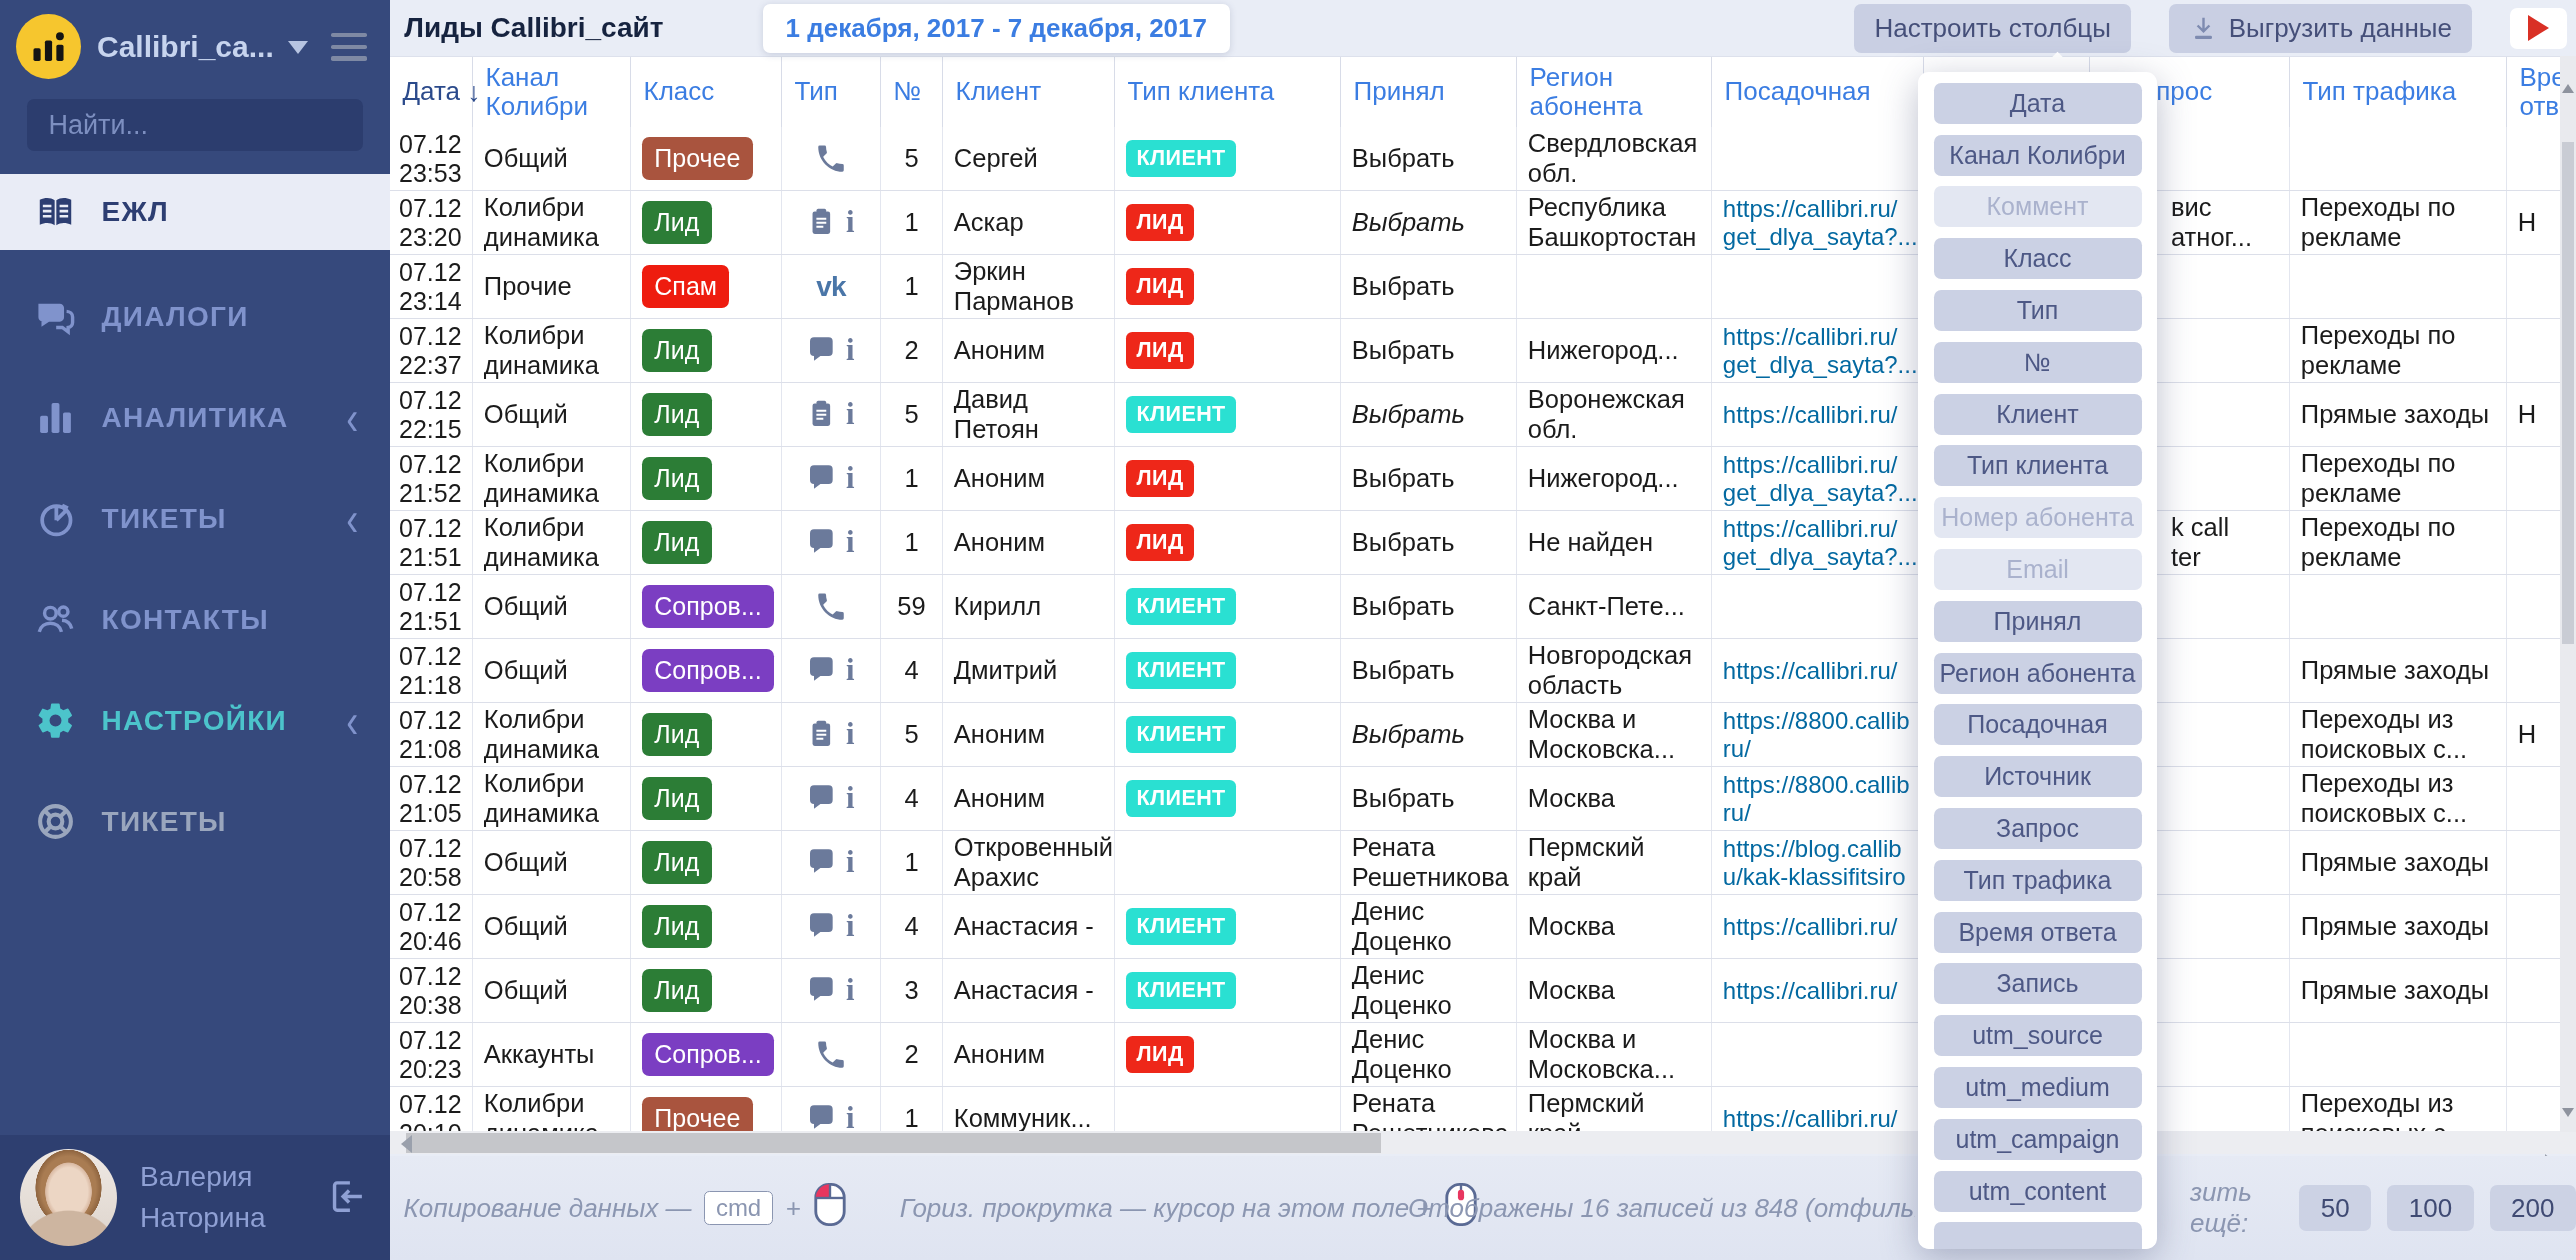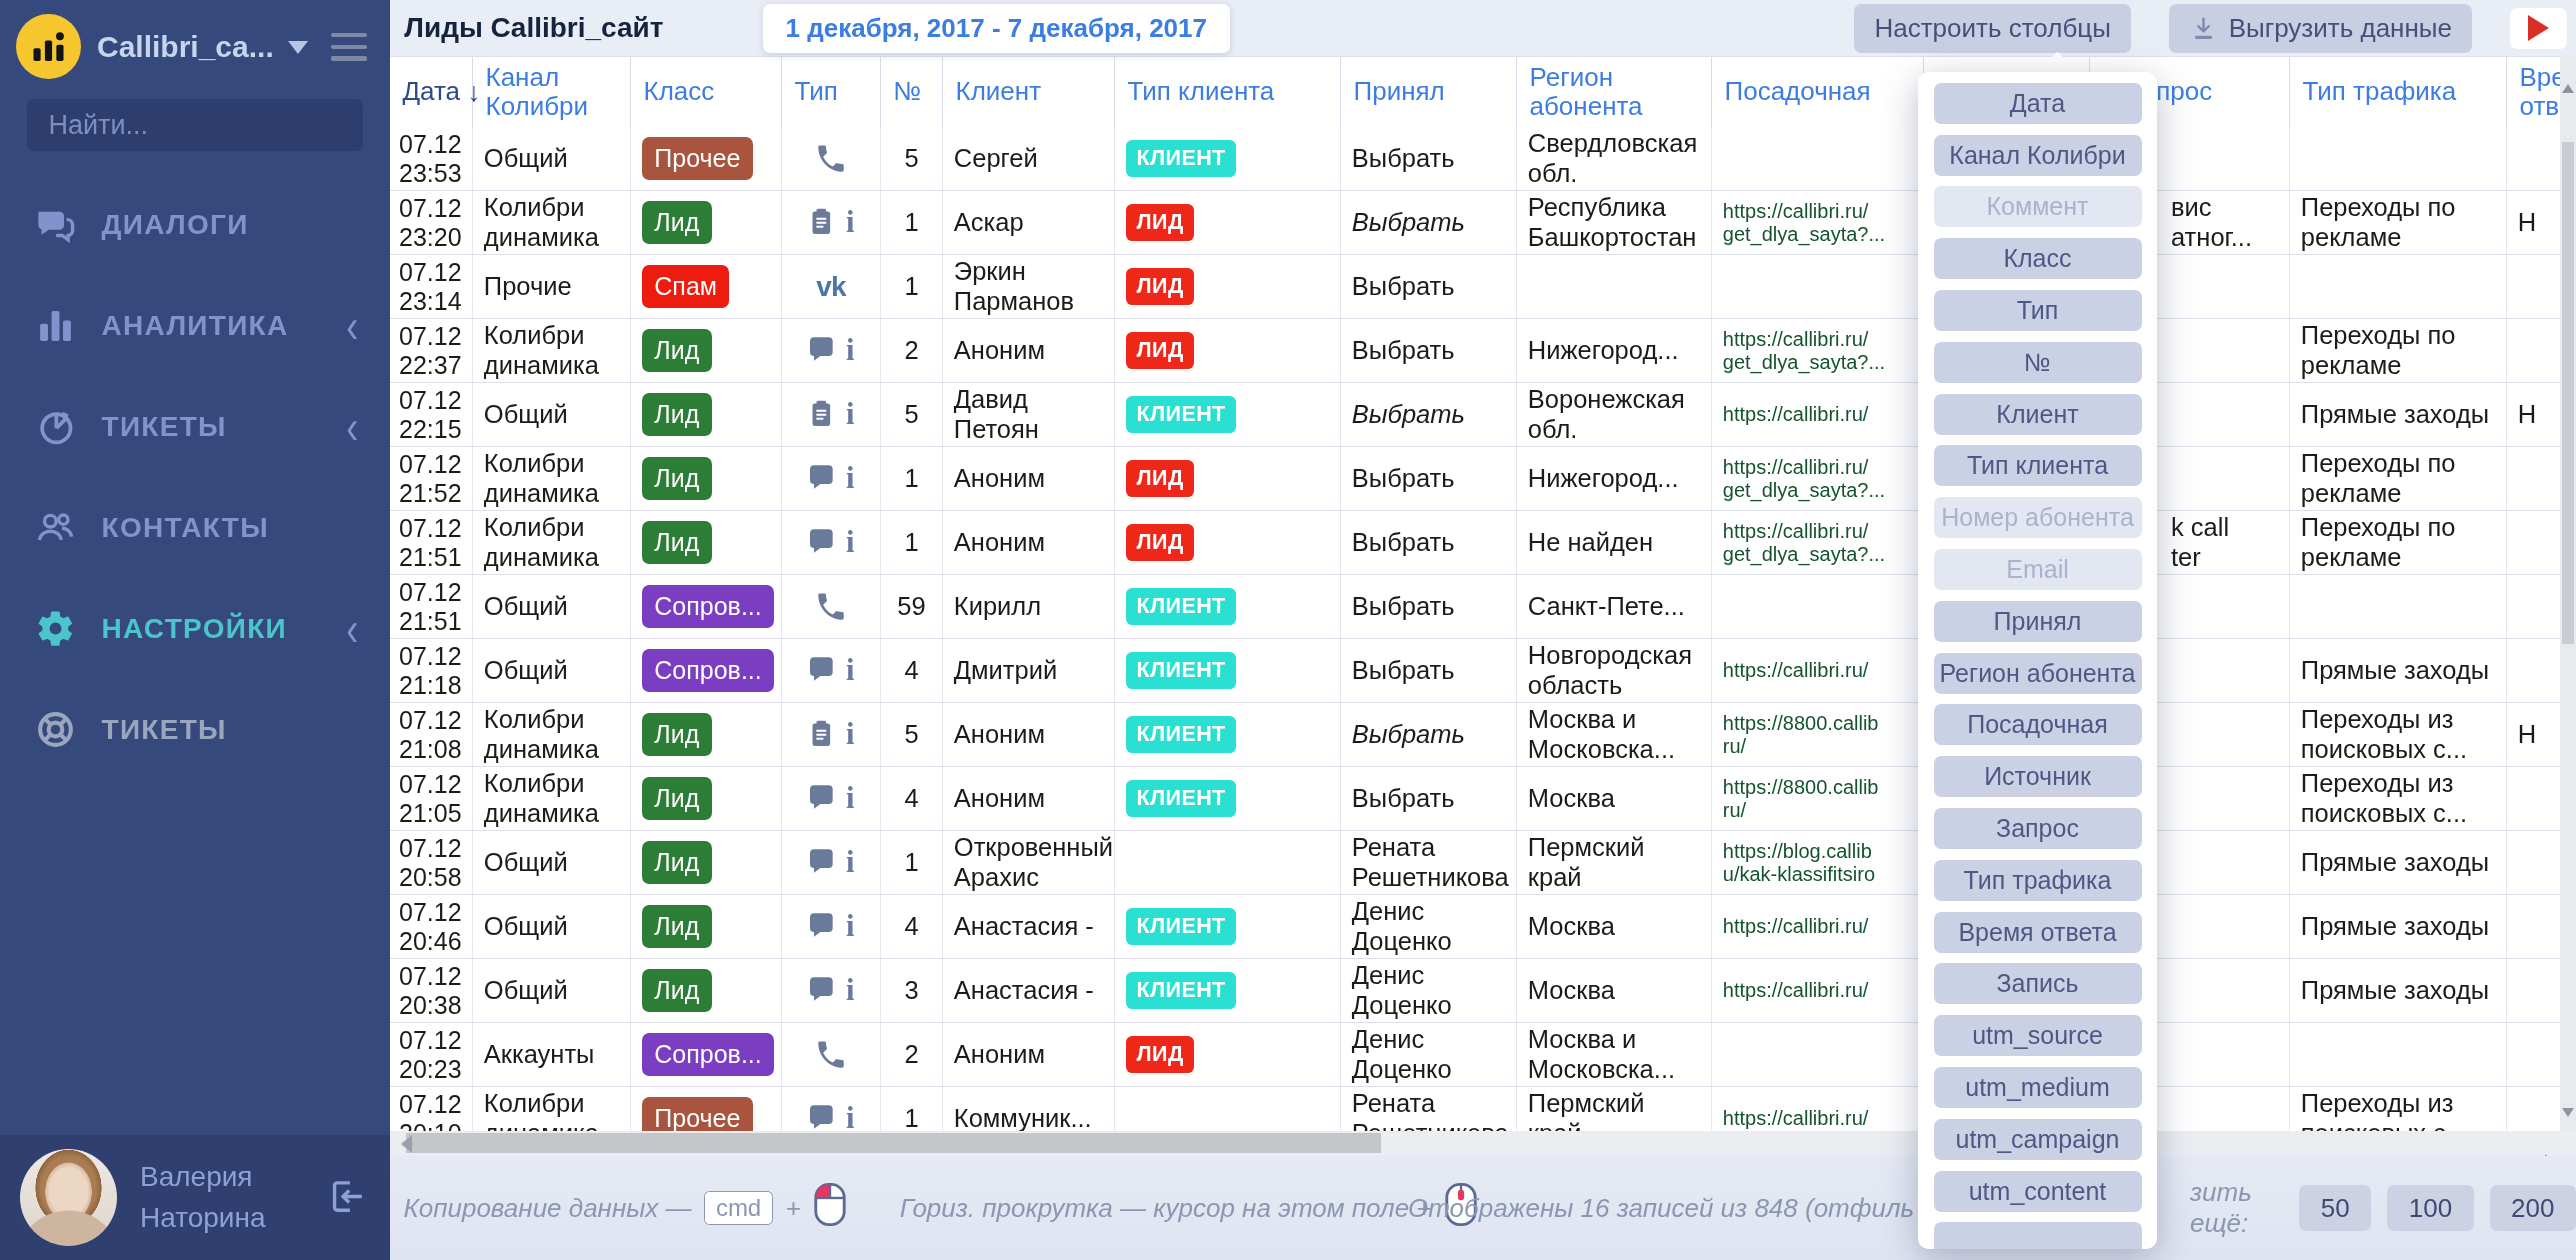--- a/index.html
+++ b/index.html
@@ -51,21 +51,21 @@
   .th{border-right:1.8px solid #d8dce8;display:flex;align-items:center;padding:0 12.5px;font-size:26px;color:#3b7de2;line-height:1.12;box-sizing:border-box;flex:0 0 auto;}
   .th-date{color:#2b4a8b;}
   .th-query{padding-left:36px;}
   .sort{margin-left:7.2px;font-size:27px;}
   #tbody{position:absolute;top:127px;left:0;width:2241px;}
   .tr{display:flex;height:64px;background:#fff;border-bottom:1.8px solid #dcdfe9;box-sizing:border-box;}
   .td{border-right:1.8px solid #e3e6ef;padding:0 10.8px;display:flex;align-items:center;box-sizing:border-box;font-size:25.5px;color:#1b1b1b;line-height:1.14;overflow:hidden;flex:0 0 auto;}
   .td-date{white-space:pre-line;padding:0 1.8px 0 9px;font-size:25px;}
   .td-num{justify-content:center;padding:0 3.6px;}
   .td-type{justify-content:center;color:#6b7a9b;}
-  .td-landing{white-space:pre-line;font-size:20px;color:#14532d;padding:0 3.6px 0 10.8px;}
+  .td-landing{white-space:pre-line;font-size:24px;color:#0369a1;padding:0 3.6px 0 10.8px;}
   .td-query{white-space:pre-line;padding-left:81px;}
   .ital{font-style:italic;}
   .badge-class{border-radius:7.2px;padding:7.2px 12.5px;color:#fff;font-size:25px;white-space:nowrap;}
   .badge-ct{border-radius:6.3px;padding:6.3px 10.8px;color:#fff;font-size:21.5px;font-weight:700;letter-spacing:0.4px;white-space:nowrap;}
   .ticon{display:flex;align-items:center;}
   .info-i{font-family:"Liberation Serif",serif;font-weight:700;font-size:30.5px;color:#6b7a9b;margin-left:6.3px;}
   .vk-mark{font-weight:700;font-size:28px;color:#4a76a8;letter-spacing:-0.9px;}
 
   
   .hscroll{position:absolute;left:0;right:0;top:1131px;height:23px;background:#ecedf1;}
@@ -114,20 +114,29 @@
       <div class="hamburger">
           <div></div>
           <div></div>
           <div></div>
         </div>
     </div>
     <div class="search-wrap">
       <input type="text" placeholder="Найти..." style="">
     </div>
     <nav id="nav">
+        <div class="nav-item active">
+          <span class="icon">
+            <svg viewBox="0 0 24 24" width="41" height="41" fill="currentColor">
+              <path d="M2.8 4.6C6 3 9.2 3.2 11.5 4.9v14.6C9.2 17.9 6 17.7 2.8 19.2V4.6zm18.4 0C18 3 14.8 3.2 12.5 4.9v14.6c2.3-1.6 5.5-1.8 8.7-.3V4.6z"></path>
+              <path d="M4.6 8.2h5m-5 3h5m-5 3h5m4.8-6h5m-5 3h5m-5 3h5" stroke="#e9ecf6" stroke-width="1.5" fill="none"></path>
+            </svg>
+          </span>
+          <span class="lbl">ЕЖЛ</span>
+        </div>
         <div class="nav-item">
           <span class="icon">
             <svg viewBox="0 0 24 24" width="41" height="41" fill="currentColor">
               <path d="M2 4.5h12.5A2.5 2.5 0 0 1 17 7v5.5a2.5 2.5 0 0 1-2.5 2.5H8.2L3.8 18v-3H4.5A2.5 2.5 0 0 1 2 12.5v-8z"></path>
               <path d="M18.5 9c2 .1 3.5 1.5 3.5 3.3v3.2c0 1.5-1.1 2.7-2.6 2.9v2.6l-3.4-2.6h-3.6" fill="none" stroke="currentColor" stroke-width="2"></path>
             </svg>
           </span>
           <span class="lbl">ДИАЛОГИ</span>
         </div>
         <div class="nav-item">

